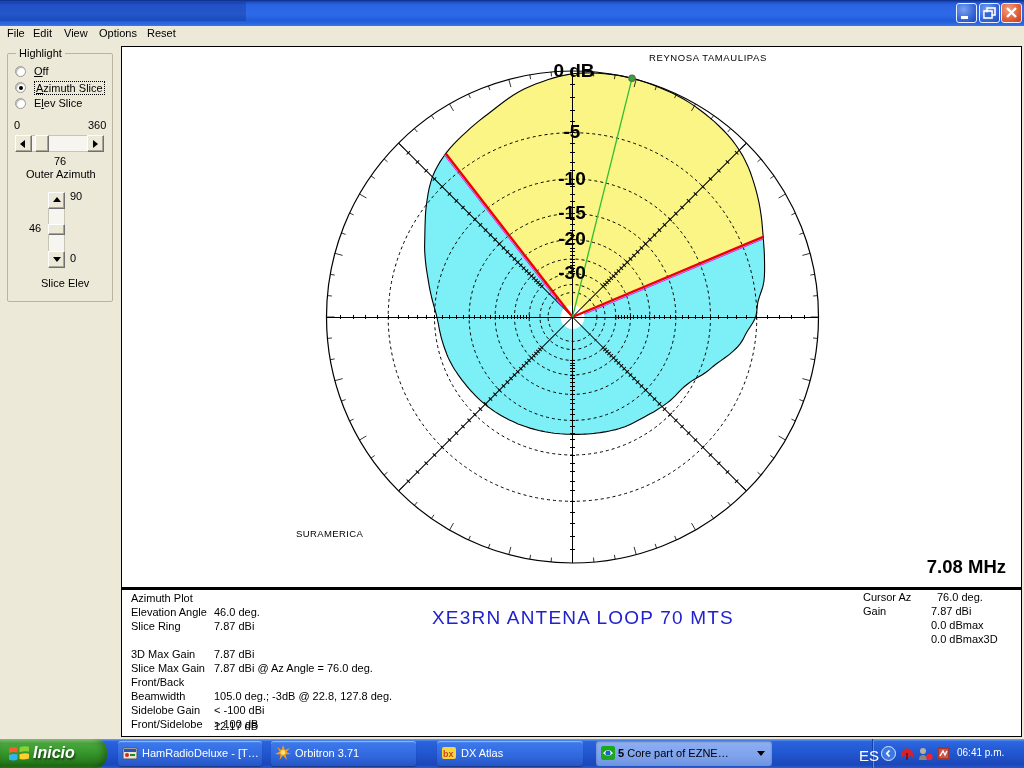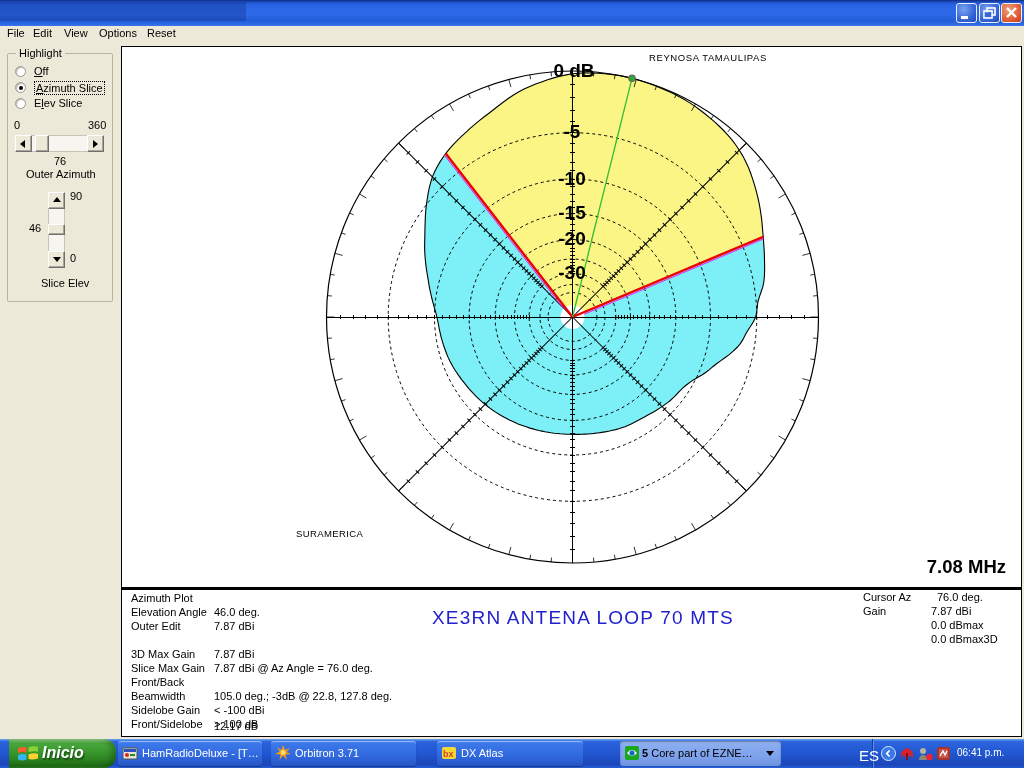--- a/index.html
+++ b/index.html
@@ -37,21 +37,21 @@
 .sbtn { position:absolute; background:#ECE9D8;
   border-top:1px solid #fff; border-left:1px solid #fff;
   border-right:1px solid #707070; border-bottom:1px solid #707070;
   box-shadow:inset -1px -1px 0 #a8a49a; }
 .tri { position:absolute; width:0; height:0; }
 
 #taskbar { position:absolute; left:0; top:739px; width:1024px; height:29px;
   background:linear-gradient(to bottom,#6fa5f0 0%,#2a63dd 9%,#2258d2 45%,#1c47ba 88%,#1f53c8 95%,#2a63dd 100%); }
 #startbtn { position:absolute; left:0; top:739px; width:107px; height:29px;
   background:linear-gradient(to bottom,#9cd592 0%,#4aa83e 14%,#38982c 45%,#2d8422 70%,#206e16 92%,#2d8422 100%);
-  border-radius:0 12px 12px 0; box-shadow:inset -4px 0 6px rgba(0,40,0,.35);margin-left:9px; }
+  border-radius:0 12px 12px 0; box-shadow:inset -4px 0 6px rgba(0,40,0,.35); }
 #startbtn .txt { position:absolute; left:33px; top:5px; color:#fff; font-size:16px;
   font-weight:bold; font-style:italic; text-shadow:1px 2px 2px rgba(0,0,0,.5); }
 .taskbtn { position:absolute; top:741px; height:25px; border-radius:3px;
   background:linear-gradient(to bottom,#5a91f2 0%,#3c78ea 10%,#3068de 60%,#2655c4 100%);
   box-shadow:inset 0 1px 0 rgba(255,255,255,.35), 0 1px 1px rgba(0,0,0,.3);
   color:#fff; font-size:11px; }
 .taskbtn .cap { position:absolute; left:24px; top:6px; white-space:nowrap; overflow:hidden; }
 .ticon { position:absolute; left:4px; top:4px; width:16px; height:16px; }
 #tray { position:absolute; left:872px; top:739px; width:152px; height:29px;
   background:linear-gradient(to bottom,#6fa5f0 0%,#2d66e0 9%,#2258d2 45%,#1c47ba 88%,#2258d2 100%);
@@ -473,21 +473,21 @@
 </g>
 <text x="1006" y="573" font-size="18.5" font-weight="bold" text-anchor="end">7.08 MHz</text>
 </g>
 </svg>
 </div>
 
 <div id="infowin">
 <div class="il" style="left:9px; top:2px;">Azimuth Plot</div>
 <div class="il" style="left:9px; top:16px;">Elevation Angle</div>
     <div class="il" style="left:92px; top:16px;">46.0 deg.</div>
-<div class="il" style="left:9px; top:30px;">Outer Edit</div>
+<div class="il" style="left:9px; top:30px;">Slice Ring</div>
     <div class="il" style="left:92px; top:30px;">7.87 dBi</div>
 <div class="il" style="left:9px; top:58px;">3D Max Gain</div>
     <div class="il" style="left:92px; top:58px;">7.87 dBi</div>
 <div class="il" style="left:9px; top:72px;text-align:right;">Slice Max Gain</div>
     <div class="il" style="left:92px; top:72px;">7.87 dBi @ Az Angle = 76.0 deg.</div>
 <div class="il" style="left:9px; top:86px;">Front/Back</div>
     <div class="il" style="left:92px; top:86px;margin-top:44px;">12.17 dB</div>
 <div class="il" style="left:9px; top:100px;">Beamwidth</div>
     <div class="il" style="left:92px; top:100px;">105.0 deg.; -3dB @ 22.8, 127.8 deg.</div>
 <div class="il" style="left:9px; top:114px;">Sidelobe Gain</div>
@@ -529,21 +529,21 @@
     </svg>
 <div class="cap">Orbitron 3.71</div>
   </div>
 <div class="taskbtn" style="left:437px; width:146px;">
 <svg class="ticon" viewBox="0 0 16 16">
       <rect x="1" y="2" width="14" height="12" rx="2" fill="#f6d738"></rect>
       <text x="2" y="12" font-size="9" font-weight="bold" fill="#c42">bx</text>
     </svg>
 <div class="cap">DX Atlas</div>
   </div>
-<div class="taskbtn" style="left:596px; width:161px; background:linear-gradient(to bottom,#9db9ef 0%,#8aacf0 15%,#7ea2ec 60%,#6f94e0 100%); color:#000; box-shadow:inset 0 1px 2px rgba(0,0,30,.35);margin-left:24px;">
+<div class="taskbtn" style="left:596px; width:176px; background:linear-gradient(to bottom,#9db9ef 0%,#8aacf0 15%,#7ea2ec 60%,#6f94e0 100%); color:#000; box-shadow:inset 0 1px 2px rgba(0,0,30,.35);">
 <svg class="ticon" viewBox="0 0 16 16">
       <rect x="1" y="1" width="14" height="14" rx="2" fill="#1ca81c"></rect>
       <path d="M3 8 Q8 2 13 8 Q8 14 3 8 Z" fill="#fff"></path>
       <circle cx="8" cy="8" r="2.6" fill="#16c"></circle>
     </svg>
 <div class="cap" style="left:22px; color:#000;"><b>5</b> Core part of EZNE…</div>
 <div style="position:absolute; right:7px; top:10px; width:0; height:0; border-left:4px solid transparent; border-right:4px solid transparent; border-top:5px solid #000;"></div>
   </div>
 <div id="tray">
 <div style="position:absolute; left:-14px; top:8px; color:#fff; font-size:15px;">ES</div>

